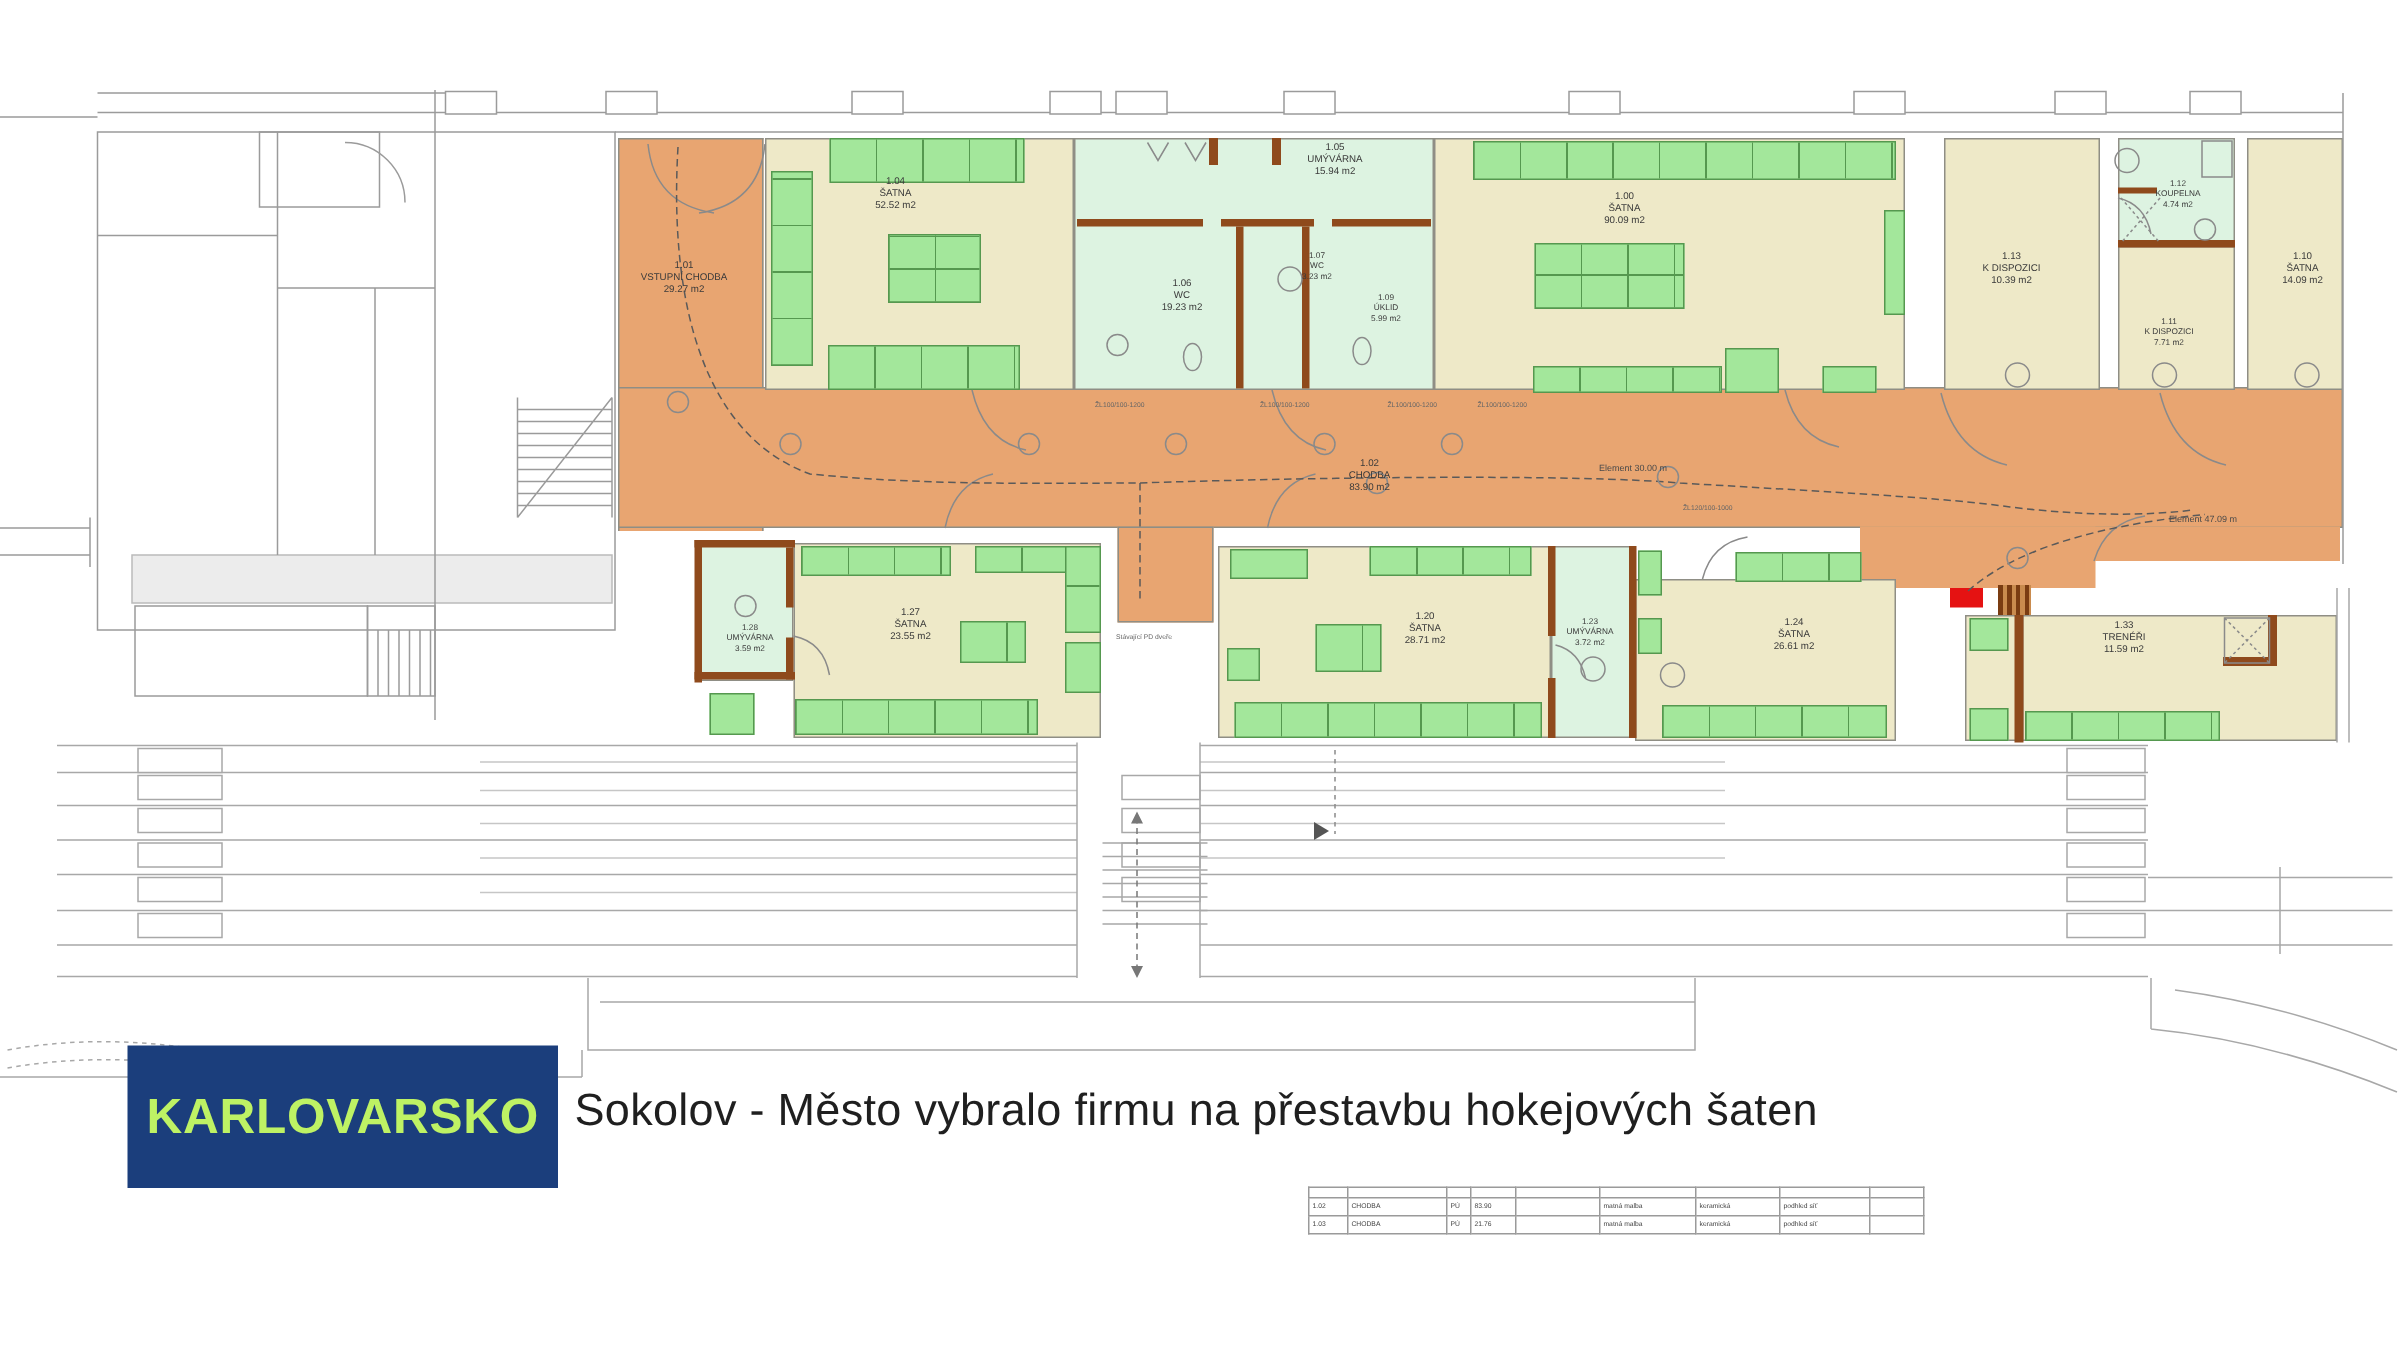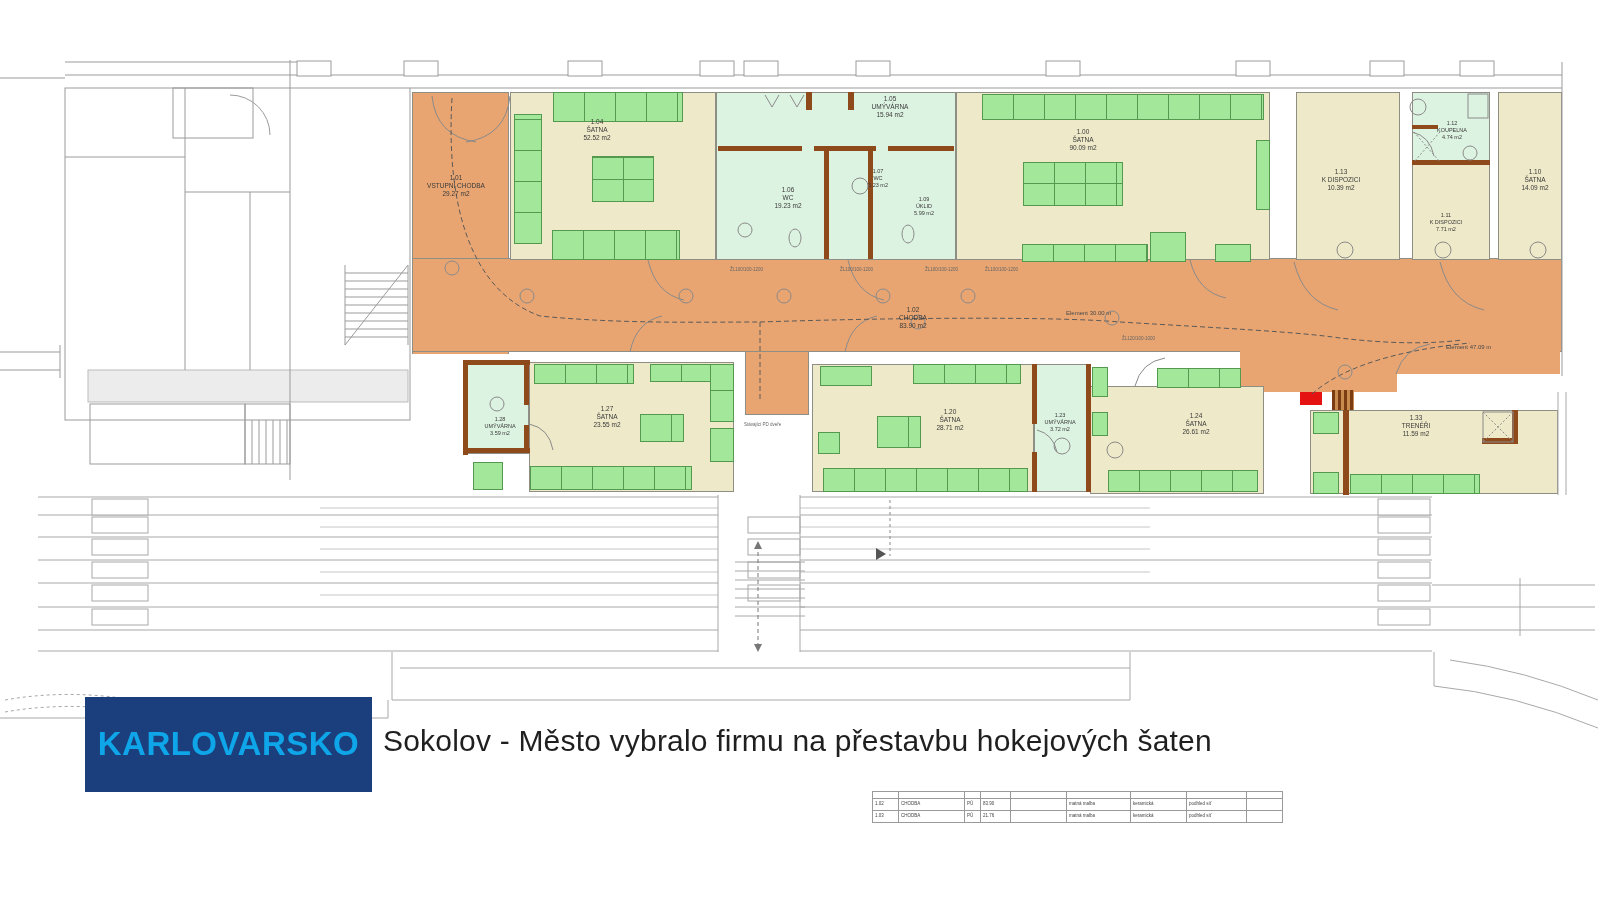--- a/index.html
+++ b/index.html
@@ -17,21 +17,21 @@
   .wall{position:absolute;background:#8f4a1c;}
   .hatch{position:absolute;background:repeating-linear-gradient(90deg,#7a3c12 0 3px,#c98b4e 3px 6px);}
   .redmark{position:absolute;background:#e51212;}
   .room-label{position:absolute;transform:translate(-50%,-50%);text-align:center;
               font-size:6.5px;line-height:1.25;color:#3a3a3a;white-space:nowrap;z-index:6;}
   .room-label.sm{font-size:5.5px;}
   .anno{position:absolute;font-size:6px;color:#4a4a4a;white-space:nowrap;z-index:6;}
   .anno.tiny{font-size:4.5px;color:#666;}
   svg.lines{position:absolute;left:0;top:0;z-index:5;pointer-events:none;}
   #logo{position:absolute;left:85px;top:697px;width:287px;height:95px;background:#1b3e7c;
-        color:#0ea5e9;display:flex;flex-direction:column;justify-content:center;align-items:center;
+        color:#bef264;display:flex;flex-direction:column;justify-content:center;align-items:center;
         z-index:10;}
   #logo .l1{font-size:33px;font-weight:bold;letter-spacing:.5px;line-height:1.1;}
   #logo .l2{font-size:35px;font-weight:bold;letter-spacing:1px;line-height:1.1;}
   #caption{position:absolute;left:383px;top:724px;font-size:30px;color:#1f1f1f;z-index:10;
            letter-spacing:.2px;}
   #legend{position:absolute;left:872px;top:791px;width:410px;border-collapse:collapse;z-index:9;
           table-layout:fixed;background:#fff;}
   #legend td{border:0.5px solid #9a9a9a;font-size:4.5px;line-height:1.1;color:#444;
              padding:1px 2px;overflow:hidden;white-space:nowrap;height:9px;}
   #legend tr.hdr td{height:4px;}

